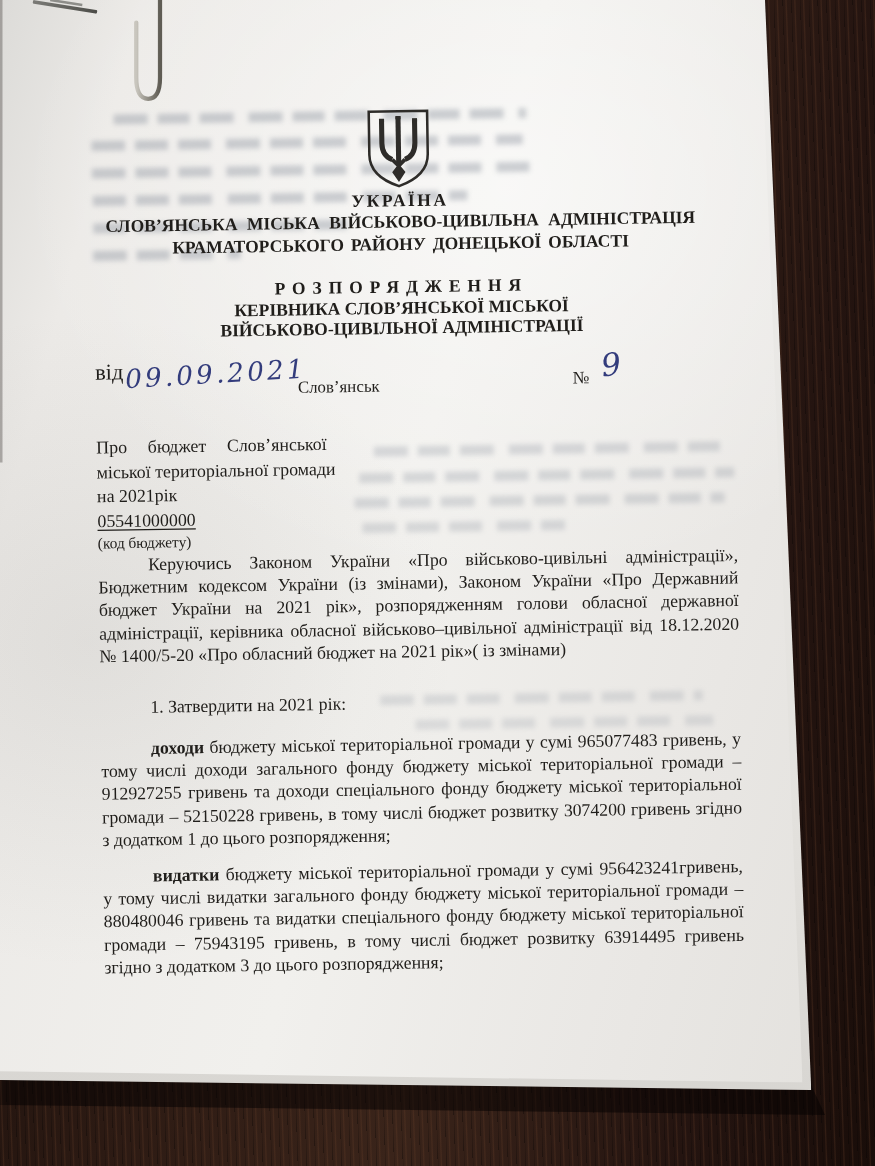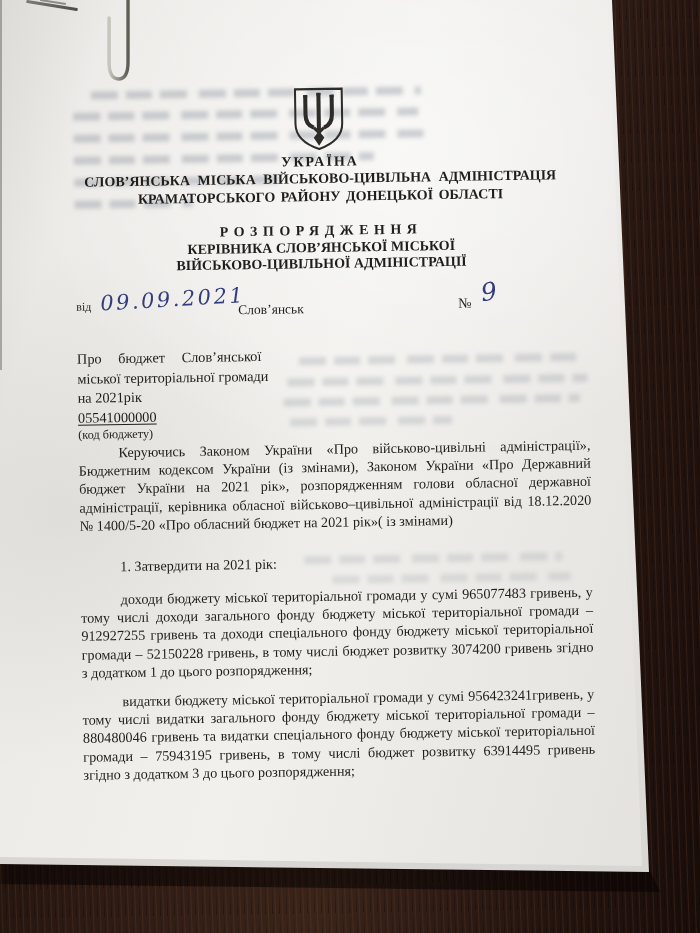--- a/index.html
+++ b/index.html
@@ -49,21 +49,21 @@
   }
   .center{position:absolute;left:0;width:648px;text-align:center;font-weight:bold;}
   .country   {top:154px;font-size:14px;letter-spacing:2px;}
   .org1      {top:171px;font-size:14px;word-spacing:4px;}
   .org2      {top:189px;font-size:14px;word-spacing:2px;}
   .doctype   {top:223px;font-size:14px;letter-spacing:5.5px;}
   .doct2     {top:240px;font-size:14px;}
   .doct3     {top:256px;font-size:14px;}
   .emblem{position:absolute;left:295px;top:87px;width:57px;height:65px;}
 
-  .date-label {position:absolute;left:78px; top:296px;font-size:12px;}
+  .date-label {position:absolute;left:78px; top:284px;font-size:18px;}
   .hand-date{
     position:absolute;left:102px;top:285px;font-size:21px;
     font-family:"DejaVu Serif",serif;font-style:italic;
     color:#333c7c;letter-spacing:2.5px;transform:rotate(-2.5deg);white-space:nowrap;
   }
   .place      {position:absolute;left:240px;top:301px;font-size:13.5px;}
   .num-label  {position:absolute;left:460px;top:298px;font-size:14px;}
   .hand-num{
     position:absolute;left:483px;top:280px;font-size:25px;
     font-family:"DejaVu Serif",serif;font-style:italic;
@@ -77,21 +77,21 @@
 
   .body-par{
     position:absolute;left:78px;width:512px;
     font-size:14.2px;line-height:18.2px;text-align:justify;text-indent:40px;
     margin:0;
   }
   .preamble{top:440px;}
   .item-heading{position:absolute;left:118px;top:555px;font-size:14.2px;}
   .par-rev{top:587px;}
   .par-exp{top:689px;}
-  .body-par b{font-weight:normal;}
+  .body-par b{font-weight:bold;}
 
   
   .ghost{
     position:absolute;height:8px;filter:blur(2px);opacity:.45;
     background:repeating-linear-gradient(90deg,
       #969ca6 0 27px, rgba(0,0,0,0) 27px 35px,
       #969ca6 35px 61px, rgba(0,0,0,0) 61px 69px,
       #969ca6 69px 96px, rgba(0,0,0,0) 96px 108px);
   }
   .g1{left:96px; top:88px; width:330px;}

